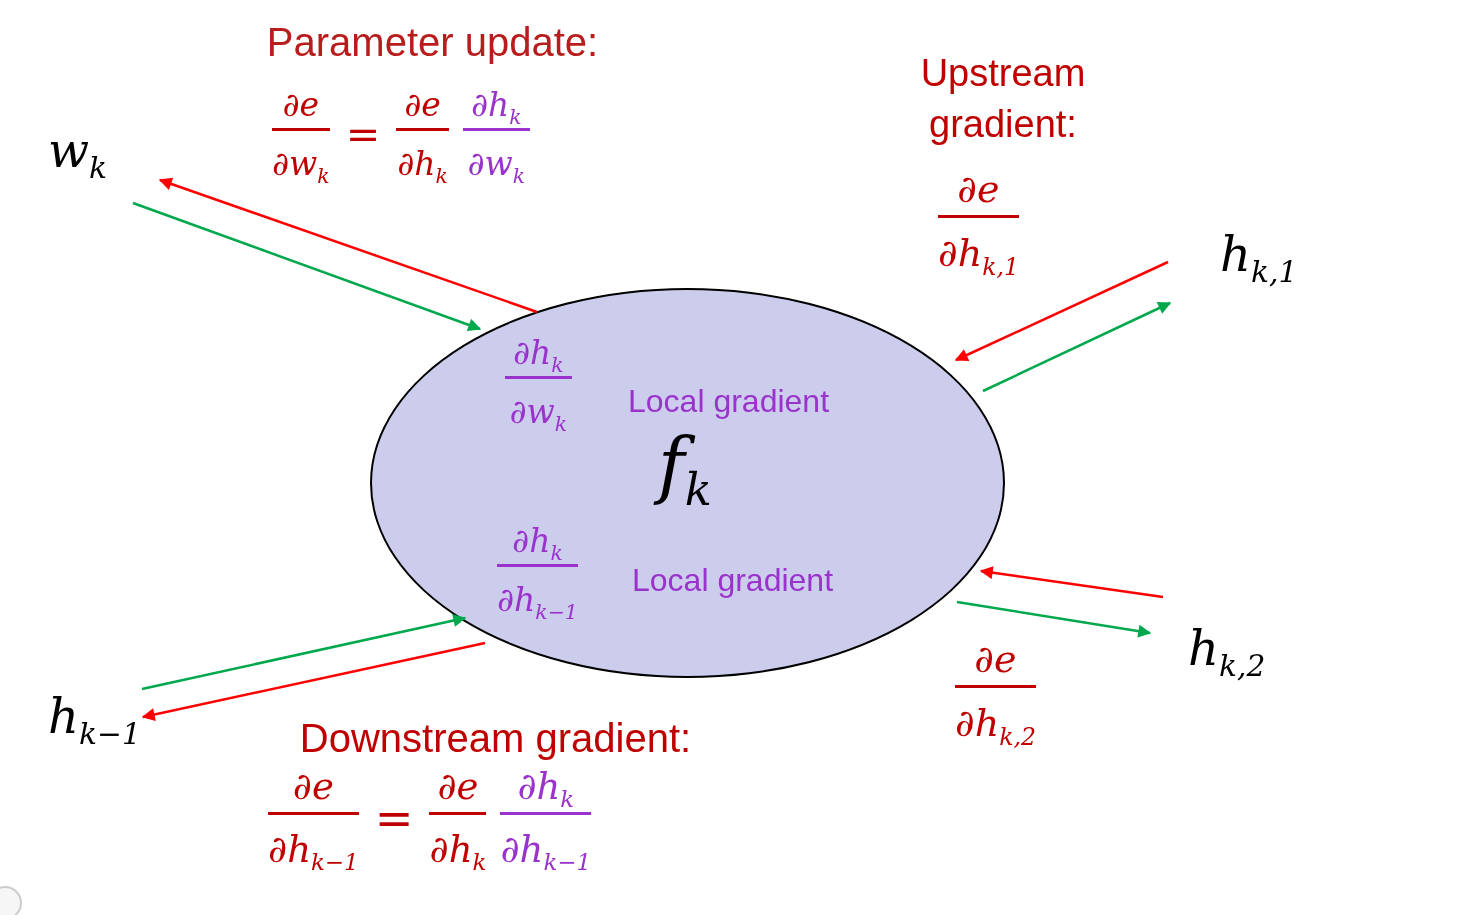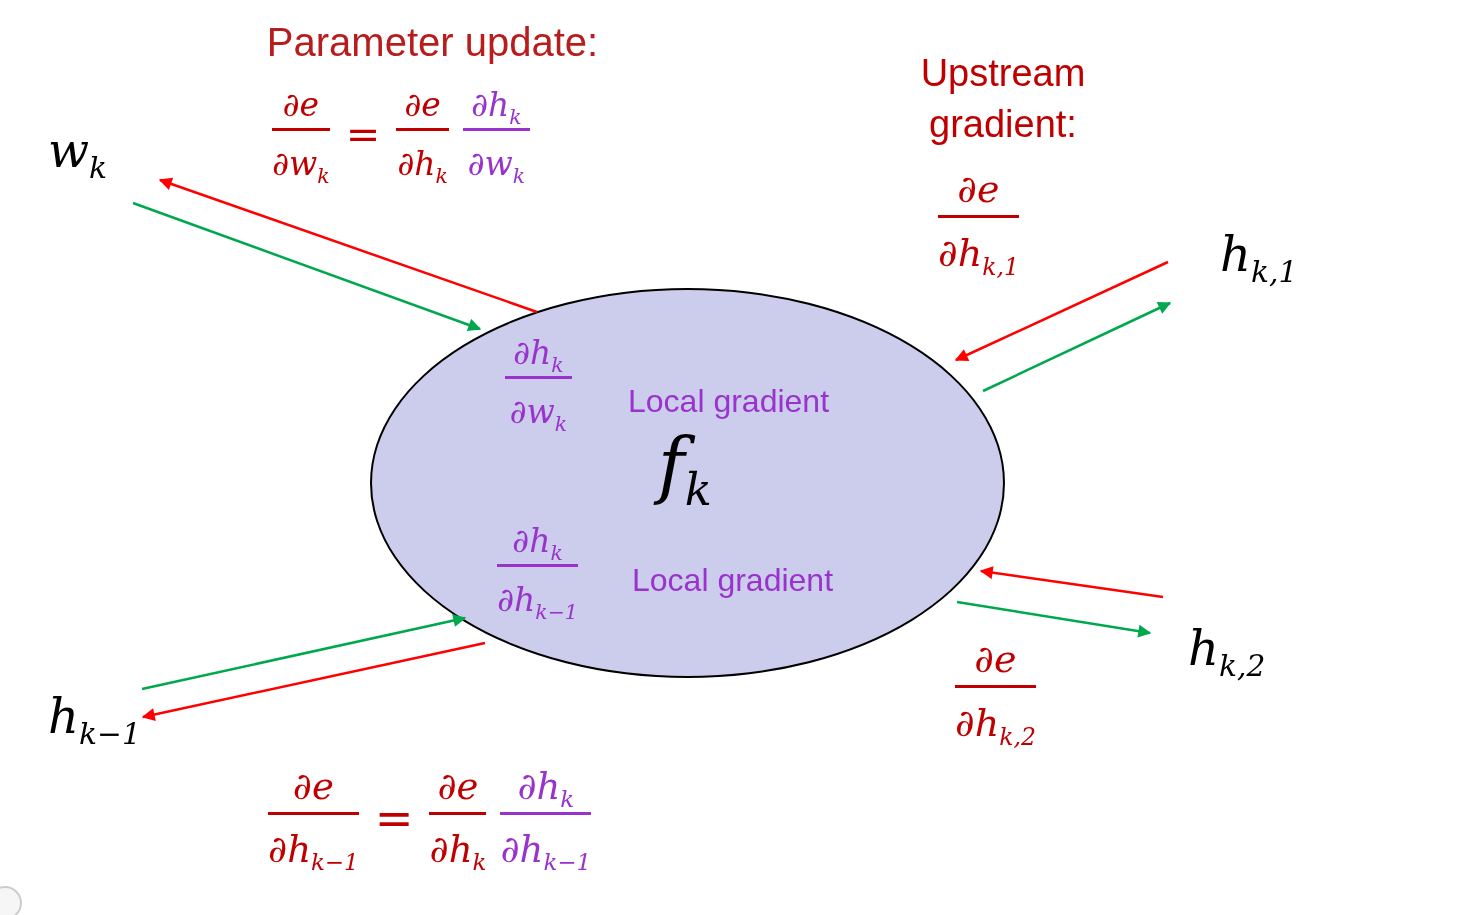--- a/index.html
+++ b/index.html
@@ -122,20 +122,21 @@
     <div>gradient:</div>
   </div>
   <div class="abs" style="left:938px; top:168px; font-size:38px;">
     <span class="frac c-darkred"><span class="num"><span>∂e</span></span><span class="den"><span>∂h</span><sub>k,1</sub></span></span>
   </div>
 
   <div class="abs" style="left:955px; top:638px; font-size:38px;">
     <span class="frac c-darkred"><span class="num"><span>∂e</span></span><span class="den"><span>∂h</span><sub>k,2</sub></span></span>
   </div>
 
+  <div class="abs sans fs40 c-darkred" style="left:248px; top:716px; width:495px; text-align:center;">Downstream gradient:</div>
   <div class="abs eqrow" style="left:268px; top:766px; font-size:37px;">
     <span class="frac c-darkred">
         <span class="num"><span>∂e</span></span>
         <span class="den"><span>∂h</span><sub>k−1</sub></span>
       </span>
     <span class="eq c-darkred">=</span>
     <span class="frac c-darkred">
         <span class="num"><span>∂e</span></span>
         <span class="den"><span>∂h</span><sub>k</sub></span>
       </span>

